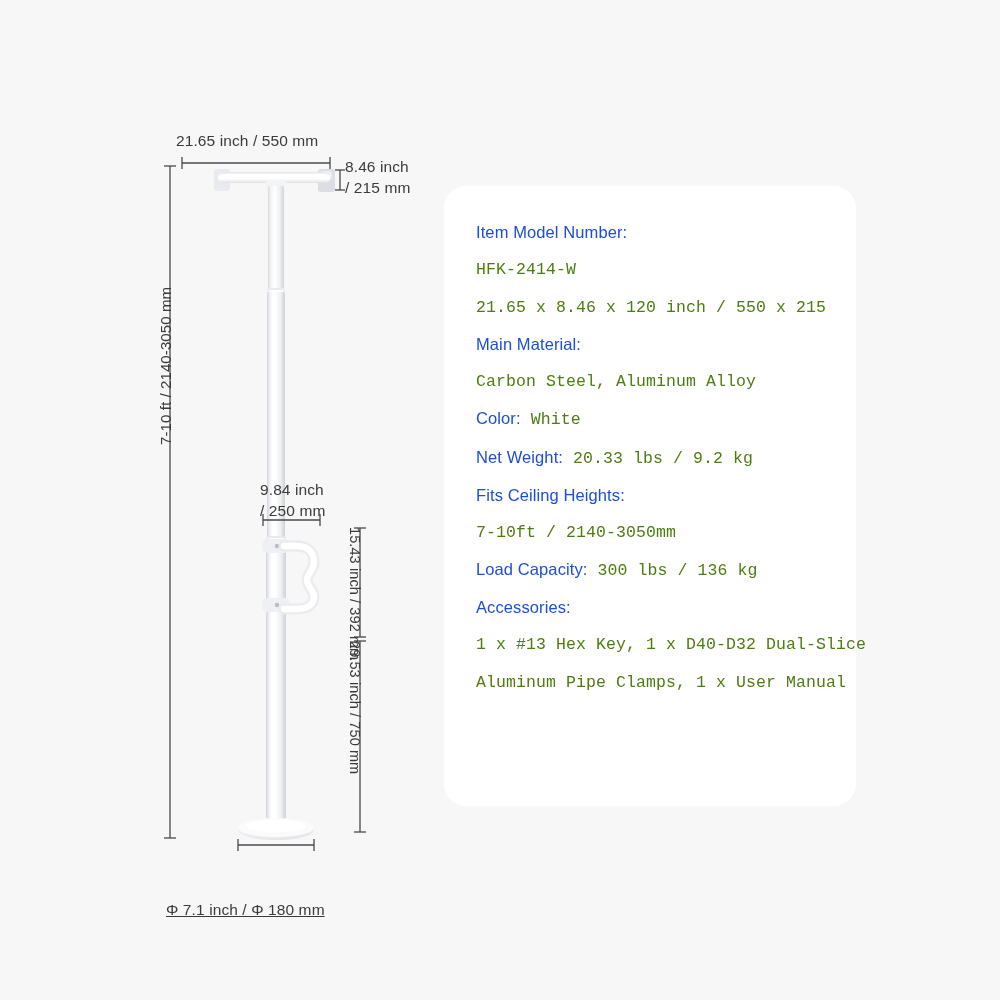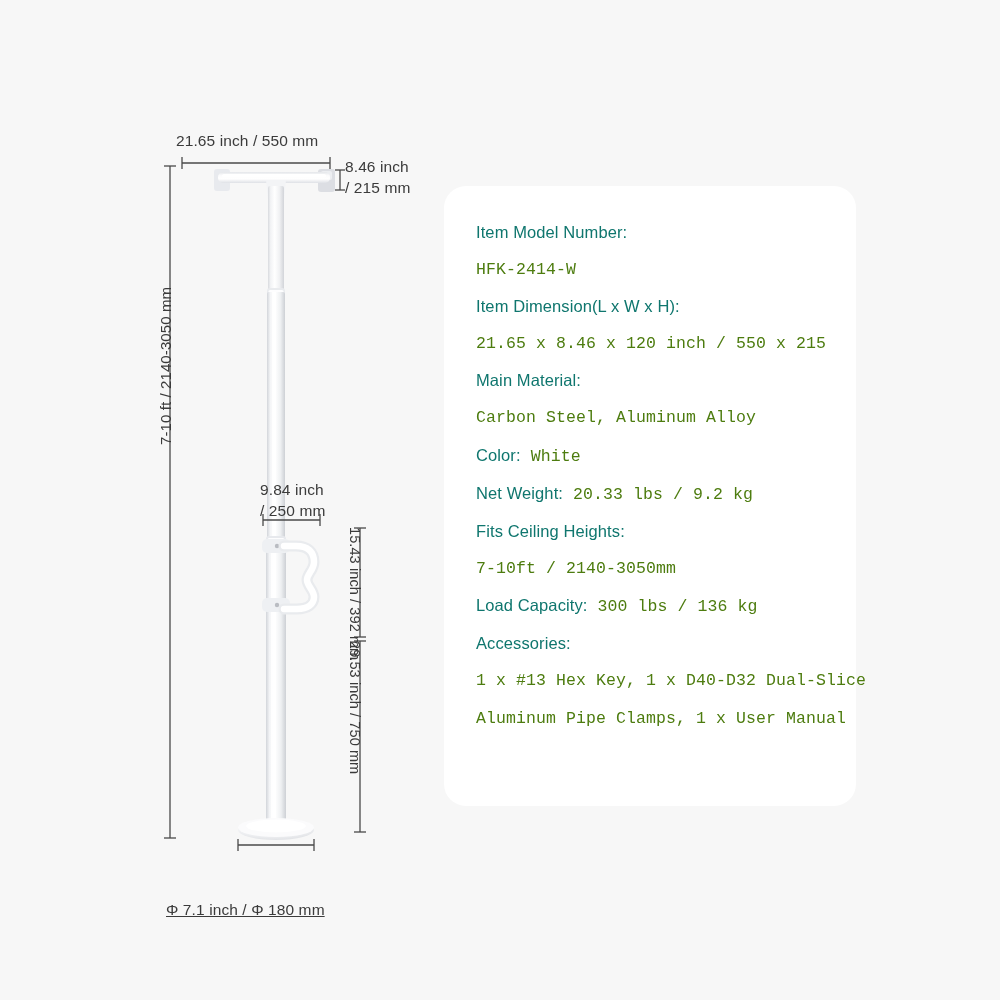--- a/index.html
+++ b/index.html
@@ -38,21 +38,21 @@
     display: block;
   }
   .spec-line {
     font-size: 16.5px;
     line-height: 36.1px;
     color: #5a5a5a;
     white-space: nowrap;
     letter-spacing: 0.1px;
   }
   .spec-line .lbl {
-    color: #0f766e;
+    color: #1d4ed8;
   }
   .spec-line .v {
     color: #4d7c0f;
     font-family: Liberation Mono, monospace;
   }
 
   
   .diagram {
     position: absolute;
     left: 0; top: 0;
@@ -268,21 +268,20 @@
 
     <div class="dim dim-lower-h">29.53 inch / 750 mm</div>
 
     <div class="dim dim-base">Φ 7.1 inch / Φ 180 mm</div>
   </div>
 
   <div class="spec-card">
     <div class="spec-list" id="spec-list">
         <div class="spec-line"><span class="lbl">Item Model Number:</span></div>
         <div class="spec-line"><span class="v">HFK-2414-W</span></div>
-        <div class="spec-line"><span class="lbl">Item Dimension(L x W x H):</span></div>
         <div class="spec-line"><span class="v">21.65 x 8.46 x 120 inch / 550 x 215</span></div>
         <div class="spec-line"><span class="lbl">Main Material:</span></div>
         <div class="spec-line"><span class="v">Carbon Steel, Aluminum Alloy</span></div>
         <div class="spec-line"><span class="lbl">Color:</span><span class="v"> White</span></div>
         <div class="spec-line"><span class="lbl">Net Weight:</span><span class="v"> 20.33 lbs / 9.2 kg</span></div>
         <div class="spec-line"><span class="lbl">Fits Ceiling Heights:</span></div>
         <div class="spec-line"><span class="v">7-10ft / 2140-3050mm</span></div>
         <div class="spec-line"><span class="lbl">Load Capacity:</span><span class="v"> 300 lbs / 136 kg</span></div>
         <div class="spec-line"><span class="lbl">Accessories:</span></div>
         <div class="spec-line"><span class="v">1 x #13 Hex Key, 1 x D40-D32 Dual-Slice</span></div>

